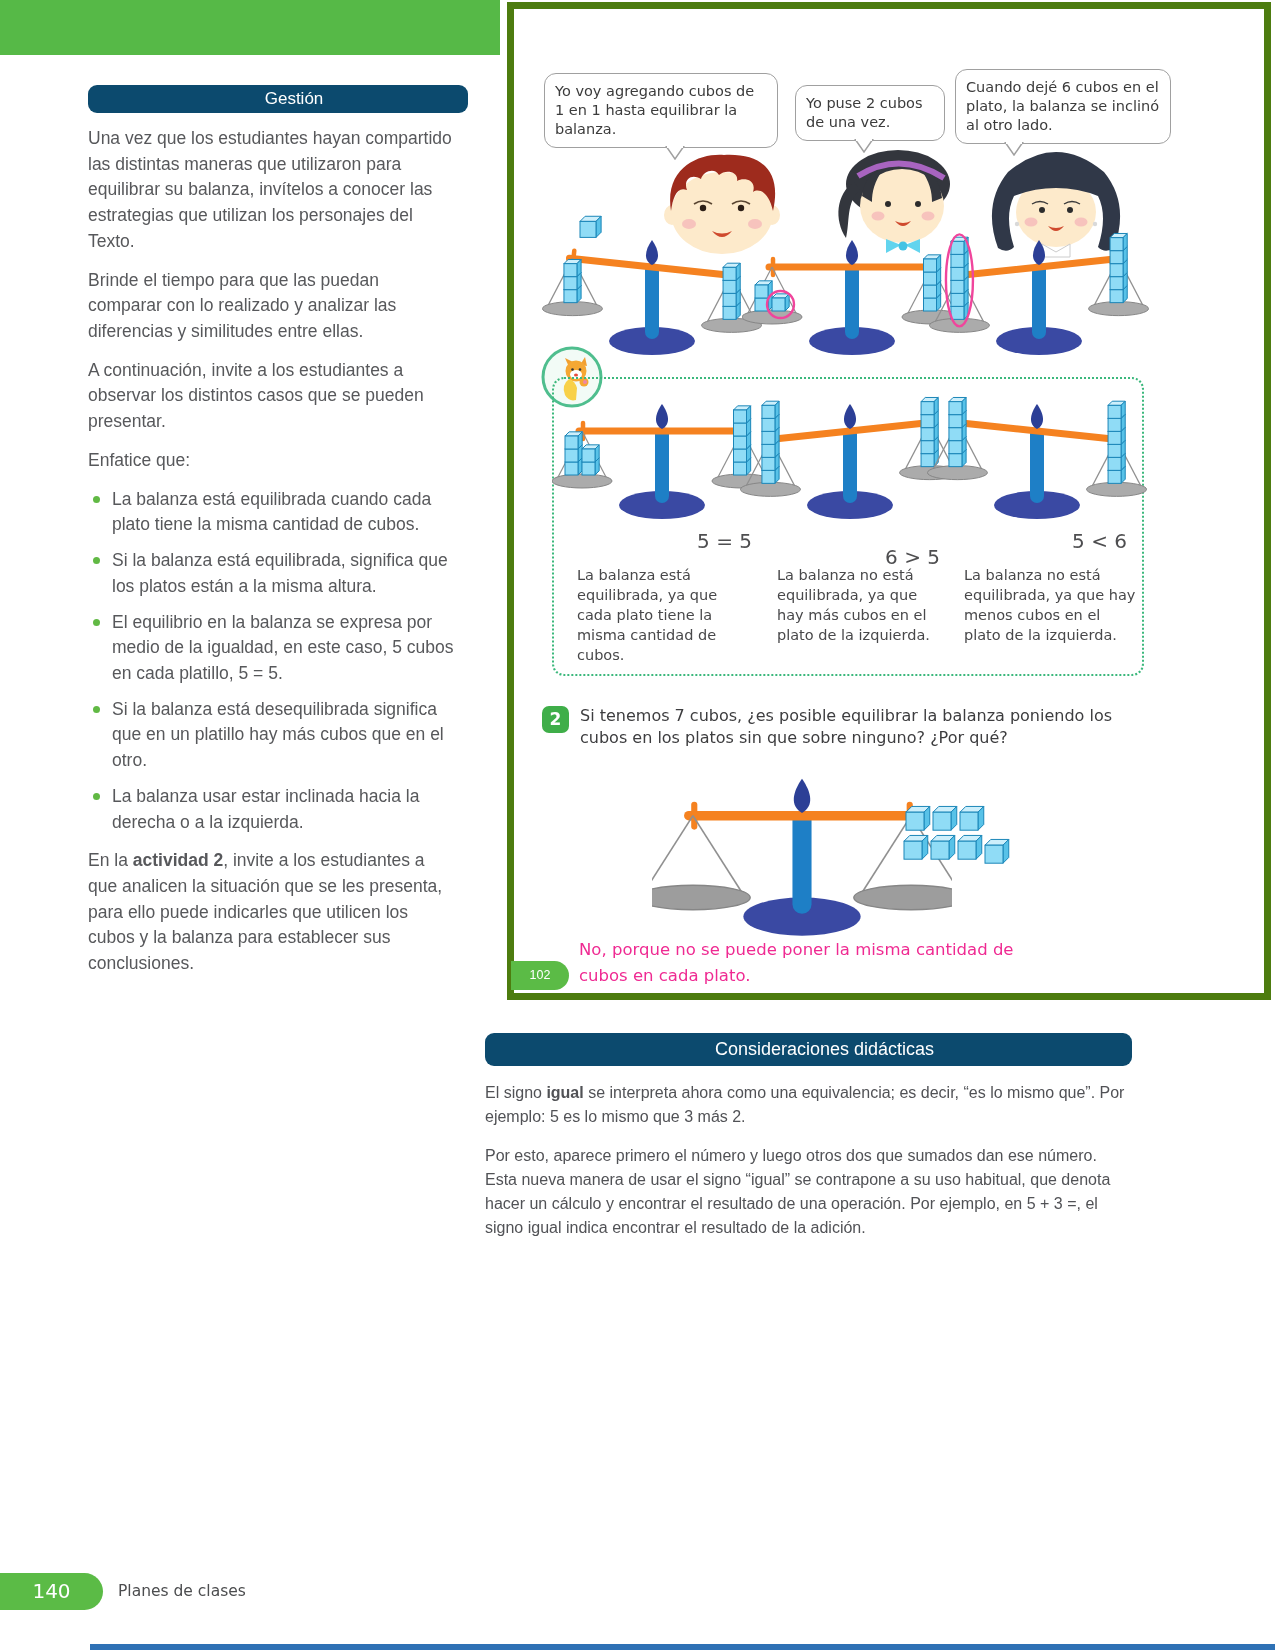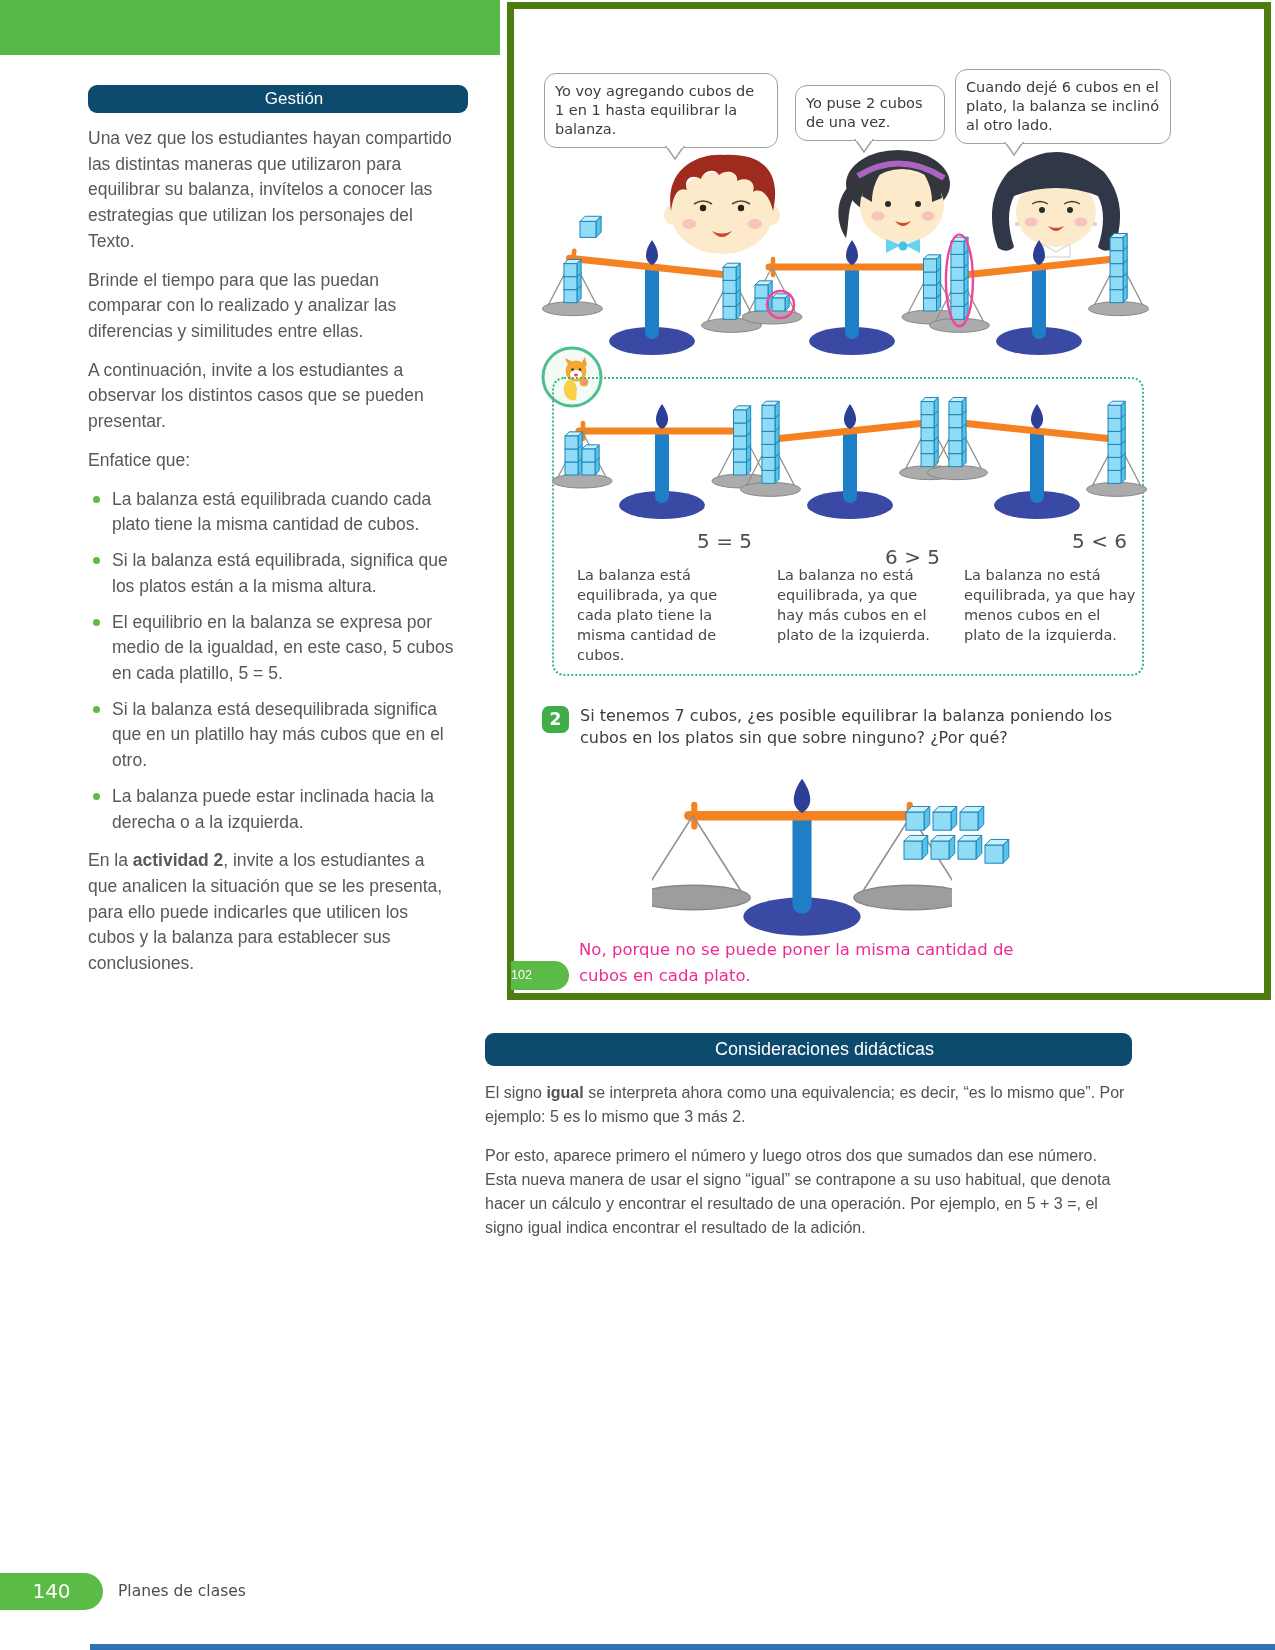--- a/index.html
+++ b/index.html
@@ -28,21 +28,21 @@
   .balance{position:absolute;}
   .mascot{position:absolute;}
   .dotted-box{position:absolute;border:2.5px dotted #3bb87c;border-radius:12px;}
   .cmp-label{position:absolute;font-size:20px;color:#4e4e50;text-align:right;}
   .cmp-desc{position:absolute;font-size:14.5px;line-height:1.38;color:#48484a;}
   .act-badge{position:absolute;width:27px;height:27px;background:#3fae49;border-radius:7px;
              color:#fff;font-weight:bold;font-size:17px;text-align:center;line-height:27px;}
   .act-question{position:absolute;font-size:16px;line-height:1.4;color:#3d3d3f;}
   .answer{position:absolute;font-size:16.5px;line-height:1.55;color:#ef2a92;}
   .pnum-pill{position:absolute;left:-3px;width:58px;height:29px;background:#5bbb46;
-             border-radius:0 15px 15px 0;color:#fff;font-size:12.5px;
+             border-radius:0 15px 15px 0;color:#fff;font-size:12.5px;text-align:center;
              line-height:29px;font-family:"Liberation Sans",sans-serif;}
   
   .consider{position:absolute;left:485px;top:1033px;width:640px;color:#515256;}
   .consider .section-bar{width:615px;height:33px;line-height:33px;font-size:18px;}
   .consider p{margin:15px 0;font-size:16px;line-height:1.5;}
   
   .footer-pill{position:absolute;left:0;top:1573px;width:103px;height:37px;background:#5bbb46;
                border-radius:0 19px 19px 0;color:#fff;font-size:20px;text-align:center;
                line-height:37px;font-family:"DejaVu Sans",sans-serif;}
   .footer-label{position:absolute;left:118px;top:1582px;font-size:15.5px;color:#4c4d4f;
@@ -61,21 +61,21 @@
     <div class="section-bar">Gestión</div>
     <p>Una vez que los estudiantes hayan compartido las distintas maneras que utilizaron para equilibrar su balanza, invítelos a conocer las estrategias que utilizan los personajes del Texto.</p>
     <p>Brinde el tiempo para que las puedan comparar con lo realizado y analizar las diferencias y similitudes entre ellas.</p>
     <p>A continuación, invite a los estudiantes a observar los distintos casos que se pueden presentar.</p>
     <p>Enfatice que:</p>
     <ul>
       <li>La balanza está equilibrada cuando cada plato tiene la misma cantidad de cubos.</li>
       <li>Si la balanza está equilibrada, significa que los platos están a la misma altura.</li>
       <li>El equilibrio en la balanza se expresa por medio de la igualdad,  en este caso, 5 cubos en cada platillo, 5 = 5.</li>
       <li>Si la balanza está desequilibrada significa que en un platillo hay más cubos que en el otro.</li>
-      <li>La balanza puede estar inclinada hacia la derecha o a la izquierda.</li>
+      <li>La balanza usar estar inclinada hacia la derecha o a la izquierda.</li>
     </ul>
     <p><span>En la </span><b>actividad 2</b><span>, invite a los estudiantes a que analicen la situación que se les presenta, para ello puede indicarles que utilicen los cubos y la balanza para establecer sus conclusiones.</span></p>
   </div>
 
   <div class="book-page">
 
     <div class="bubble" style="left:30px;top:64px;width:212px;">
       <span>Yo voy agregando cubos de 1 en 1 hasta equilibrar la balanza.</span>
       <svg class="tail" style="left:120px;" width="20" height="14">
         <polygon points="1,0 19,0 10,13" fill="#ffffff" stroke="#a0a0a0" stroke-width="1.5"></polygon>

